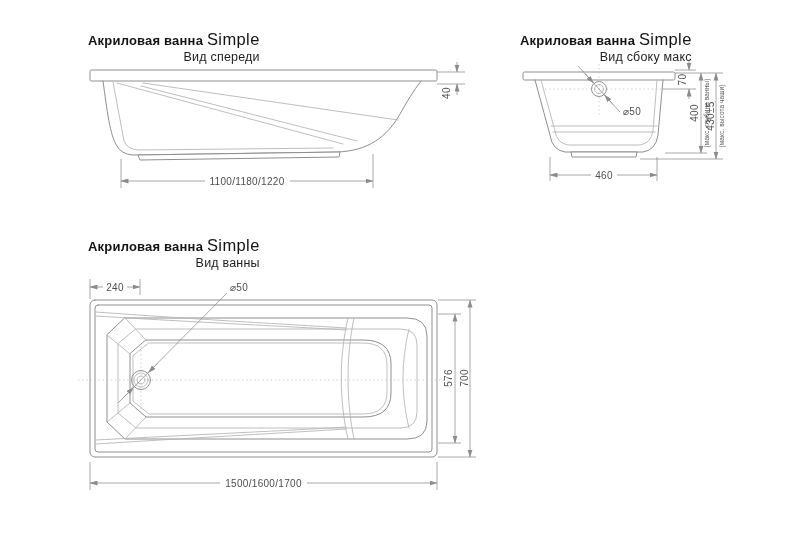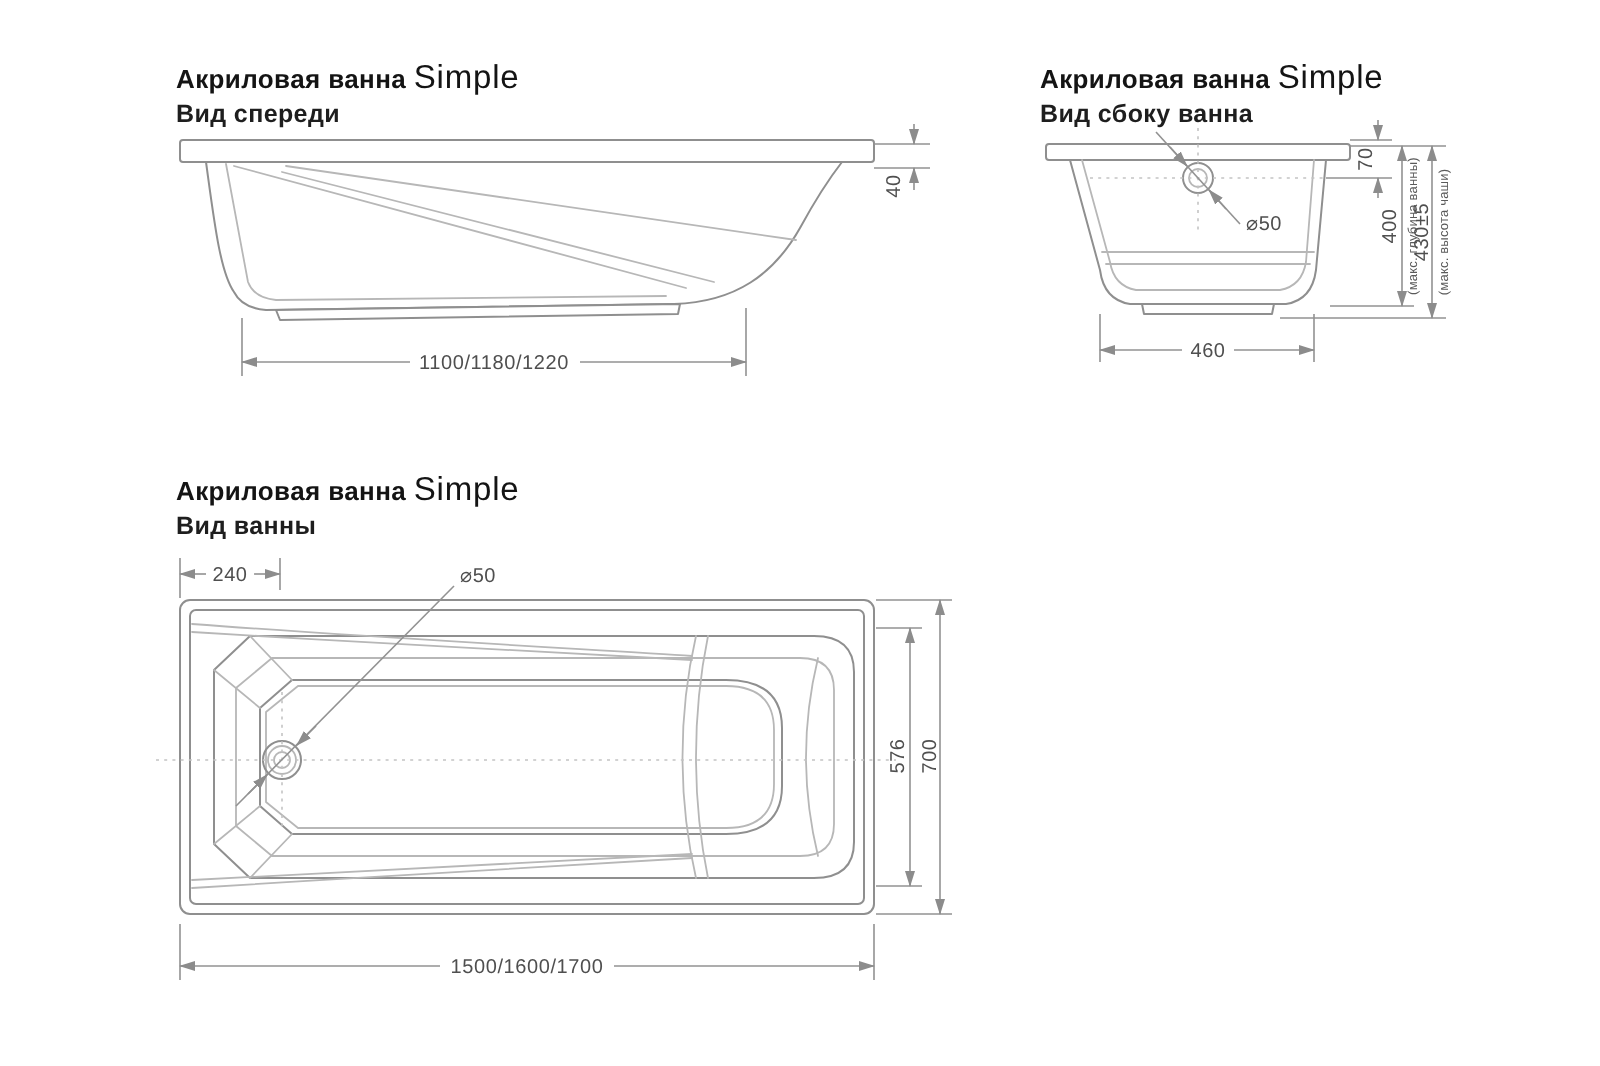--- a/index.html
+++ b/index.html
@@ -3,21 +3,21 @@
 <meta charset="utf-8">
 <style>
   html,body { margin:0; padding:0; background:#fff; }
   #sheet {
     position:relative; width:728px; height:533px; background:#ffffff;
     font-family:"Liberation Sans", "DejaVu Sans", sans-serif; overflow:hidden;
   }
   .view-title { position:absolute; white-space:nowrap; }
   .t1 { font-size:13px; font-weight:bold; color:#141414; letter-spacing:0.2px; }
   .t1 .model { font-size:16.5px; font-weight:400; letter-spacing:0.4px; }
-  .t2 { font-size:12.5px; font-weight:700; color:#1e1e1e; letter-spacing:0.2px; margin-top:1px; }
+  .t2 { font-size:12.5px; font-weight:400; color:#1e1e1e; letter-spacing:0.2px; margin-top:1px;text-align:right; }
   svg { position:absolute; overflow:visible; }
   .ln  { fill:none; stroke:#8f8f8f; stroke-width:1; stroke-linejoin:round; stroke-linecap:round; }
   .ln2 { fill:none; stroke:#b7b7b7; stroke-width:0.9; stroke-linejoin:round; stroke-linecap:round; }
   .fw  { fill:#ffffff; stroke:#8f8f8f; stroke-width:1; stroke-linejoin:round; }
   .dim { fill:none; stroke:#929292; stroke-width:0.8; }
   .dot { fill:none; stroke:#c4c4c4; stroke-width:0.8; stroke-dasharray:1.5 2.6; }
   .dtx { font-size:10px; fill:#4f4f4f; letter-spacing:0.3px; text-anchor:middle; }
   .dtx-sm { font-size:6.5px; fill:#5a5a5a; letter-spacing:0.1px; text-anchor:middle; }
   .start { text-anchor:start; }
 </style>
@@ -62,21 +62,21 @@
       <path class="dim" d="M 352,10 L 380,10"></path>
       <path class="dim" d="M 352,22 L 380,22"></path>
       <path class="dim" d="M 372,0 L 372,10" marker-end="url(#mE)"></path>
       <path class="dim" d="M 372,33 L 372,22" marker-end="url(#mE)"></path>
       <text class="dtx" transform="rotate(-90 362 31)" x="362" y="34">40</text>
     </g>
   </svg>
 
   <div class="view-title" style="left:520px; top:30px;">
     <div class="t1"><span>Акриловая ванна</span> <span class="model">Simple</span></div>
-    <div class="t2">Вид сбоку ванна</div>
+    <div class="t2">Вид сбоку макс</div>
   </div>
 
   <svg style="left:505px; top:58px;" width="250" height="150" viewBox="0 0 250 150">
     <g>
       <rect class="fw" x="18" y="14" width="152" height="8" rx="1.5"></rect>
       <path class="ln" d="M 30,22 L 45,77 Q 47,92 60,94 L 138,94 Q 151,92 153,77 L 158,22"></path>
       <path class="fw" d="M 66,94 L 132,94 L 131,99 L 67,99 Z"></path>
       <path class="ln2" d="M 36,22 L 50,73 Q 52,85 63,87 L 135,87 Q 146,85 148,73 L 152,22"></path>
       <path class="ln2" d="M 46,68 L 152,68"></path>
       <path class="ln2" d="M 48,74 L 150,74"></path>

